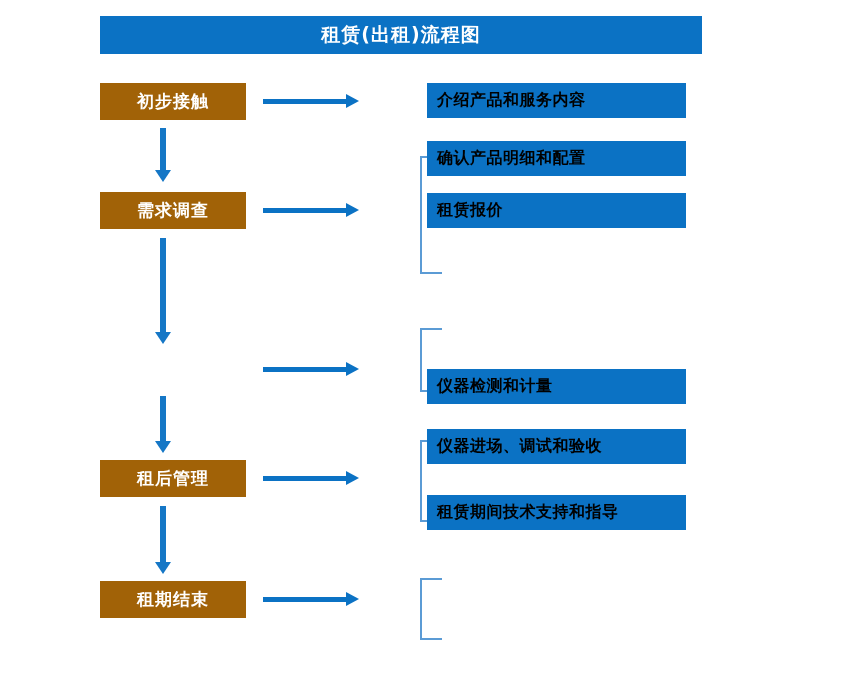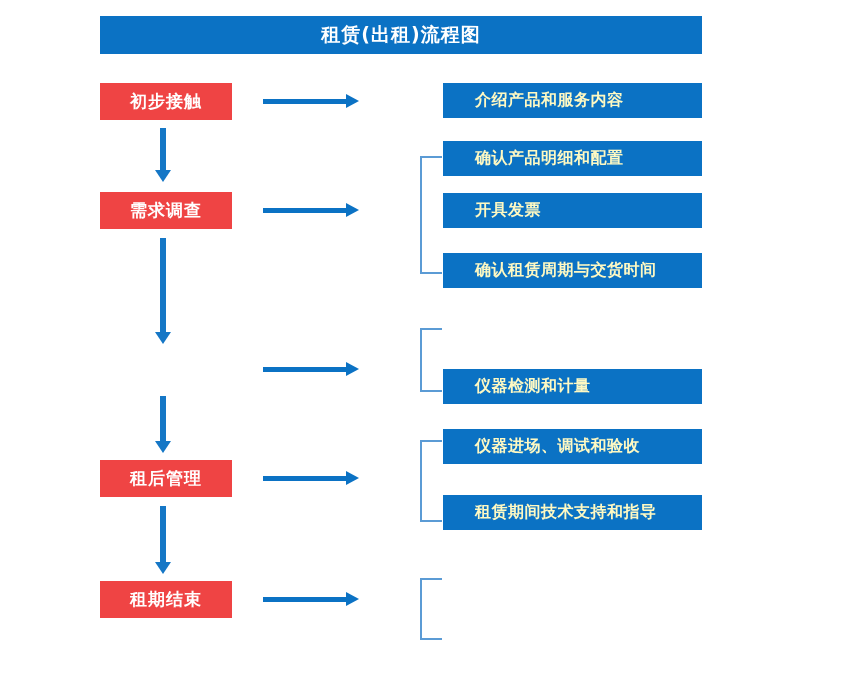--- a/index.html
+++ b/index.html
@@ -30,43 +30,43 @@
     font-size: 19px;
     font-weight: bold;
     display: flex;
     align-items: center;
     justify-content: center;
     letter-spacing: 1px;
   }
   .stage-box {
     position: absolute;
     left: 100px;
-    width: 132px;
+    width: 146px;
     height: 37px;
-    background: #ef4444;
+    background: #a16207;
     color: #ffffff;
     font-size: 17px;
     font-weight: bold;
     display: flex;
     align-items: center;
     justify-content: center;
     letter-spacing: 1px;
   }
   .detail-box {
     position: absolute;
-    left: 443px;
+    left: 427px;
     width: 259px;
     height: 35px;
     background: #0b72c4;
-    color: #fef9c3;
+    color: #000000;
     font-size: 16px;
     font-weight: bold;
     display: flex;
     align-items: center;
-    padding-left: 32px;
+    padding-left: 10px;
     box-sizing: border-box;
     letter-spacing: 0.5px;
   }
   .arrow-right {
     position: absolute;
     height: 14px;
     width: 96px;
   }
   .arrow-right .shaft {
     position: absolute;
@@ -168,19 +168,18 @@
       <div class="head"></div>
   </div>
 
   <div class="bracket" style="top:150px; height:118px"></div>
   <div class="bracket" style="top:322px; height:64px"></div>
   <div class="bracket" style="top:434px; height:82px"></div>
   <div class="bracket" style="top:572px; height:62px"></div>
 
   <div class="detail-box" style="top:77px">介绍产品和服务内容</div>
   <div class="detail-box" style="top:135px">确认产品明细和配置</div>
-  <div class="detail-box" style="top:187px">开具发票</div>
-  <div class="detail-box" style="top:247px">确认租赁周期与交货时间</div>
+  <div class="detail-box" style="top:187px">租赁报价</div>
   <div class="detail-box" style="top:363px">仪器检测和计量</div>
   <div class="detail-box" style="top:423px">仪器进场、调试和验收</div>
   <div class="detail-box" style="top:489px">租赁期间技术支持和指导</div>
 
 </div>
 
 </body></html>

